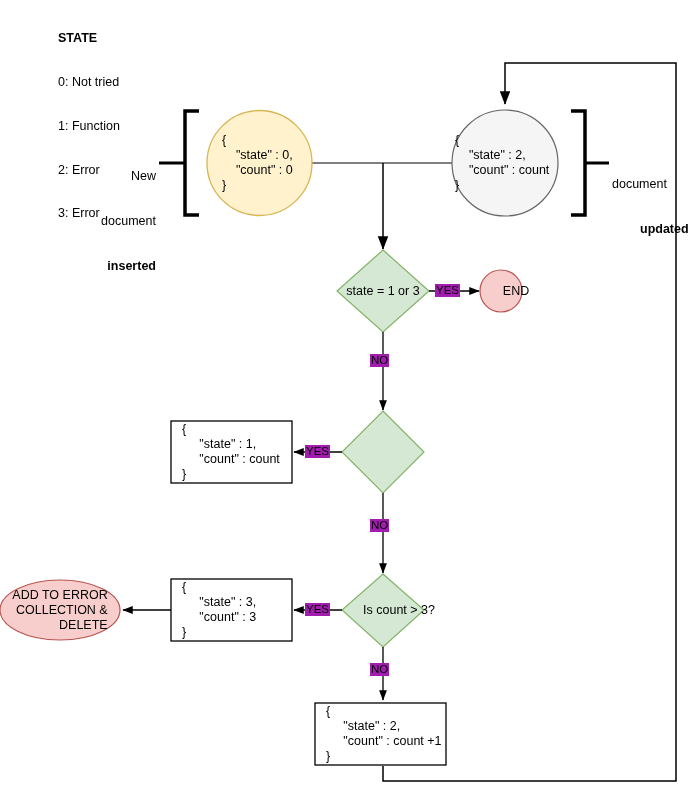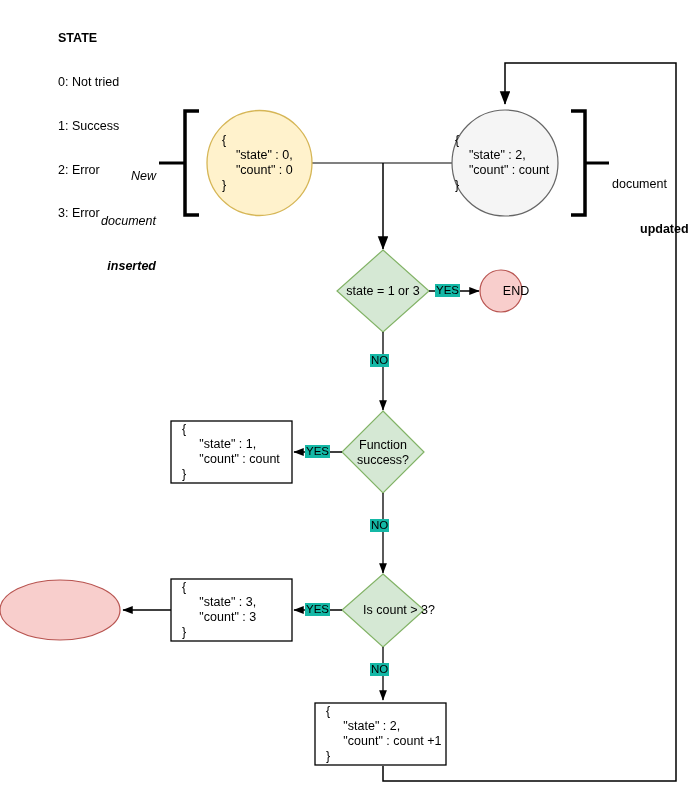--- a/index.html
+++ b/index.html
@@ -34,39 +34,39 @@
     white-space: pre;
   }
   .legend .ttl { font-weight: bold; }
 
   
   .node-text {
     position: absolute;
     font-size: 12.5px;
     line-height: 15px;
     color: #000;
-    text-align: center;
+    text-align: right;
     white-space: pre;
     display: flex;
     align-items: center;
     justify-content: center;
     pointer-events: none;
   }
   .json-text {
     text-align: left;
     justify-content: flex-start;
     white-space: pre;
   }
 
   
   .edge-label {
     position: absolute;
     font-size: 11.5px;
     color: #000;
-    background: #14b8a6;
+    background: #a21caf;
     padding: 0 1px;
     white-space: nowrap;
     line-height: 13px;
   }
 
   
   .bracket-caption {
     position: absolute;
     font-size: 12.5px;
     line-height: 15px;
@@ -134,26 +134,26 @@
     <line x1="171" y1="610" x2="123" y2="610" stroke="#000000" stroke-width="1.3" marker-end="url(#arrow-black-sm)"></line>
 
     <line x1="383" y1="647" x2="383" y2="700" stroke="#000000" stroke-width="1.3" marker-end="url(#arrow-black-sm)"></line>
 
     <rect x="315" y="703" width="131" height="62" fill="#ffffff" stroke="#000000" stroke-width="1.3"></rect>
   </svg>
 
   <div class="legend">
     <div class="ttl">STATE</div>
     <div>0: Not tried</div>
-    <div>1: Success</div>
+    <div>1: Function</div>
     <div>2: Error</div>
     <div>3: Error</div>
   </div>
 
-  <div class="bracket-caption cap-left" style="left:80px; top:139px; width:76px;font-style:italic;">
+  <div class="bracket-caption cap-left" style="left:80px; top:139px; width:76px;">
     <div>New</div>
     <div>document</div>
     <div style="font-weight:bold;text-align:right;">inserted</div>
   </div>
 
   <div class="bracket-caption cap-right" style="left:612px; top:147px; width:75px;">
     <div>document</div>
     <div style="font-weight:bold;margin-left:28px;">updated</div>
   </div>
 
@@ -164,35 +164,36 @@
 
   <div class="node-text json-text" style="left:455px; top:133px; width:110px; height:60px;">{
     "state" : 2,
     "count" : count
 }</div>
 
   <div class="node-text" style="left:333px; top:283px; width:100px; height:16px;">state = 1 or 3</div>
 
   <div class="node-text" style="left:491px; top:283px; width:50px; height:16px;">END</div>
 
-  <div class="node-text" style="left:343px; top:437px; width:80px; height:32px;">Function
-success?</div>
 
   <div class="node-text json-text" style="left:182px; top:422px; width:110px; height:60px;">{
      "state" : 1,
      "count" : count
 }</div>
 
   <div class="node-text" style="left:351px; top:602px; width:96px; height:16px;">Is count &gt; 3?</div>
 
   <div class="node-text json-text" style="left:182px; top:580px; width:110px; height:60px;">{
      "state" : 3,
      "count" : 3
 }</div>
 
+  <div class="node-text" style="left:5px; top:587px; width:110px; height:46px;">ADD TO ERROR
+COLLECTION &amp;
+DELETE</div>
 
   <div class="node-text json-text" style="left:326px; top:704px; width:125px; height:60px;">{
      "state" : 2,
      "count" : count +1
 }</div>
 
   <div class="edge-label" style="left:435px; top:284px;">YES</div>
 
   <div class="edge-label" style="left:370px; top:354px;">NO</div>
 

